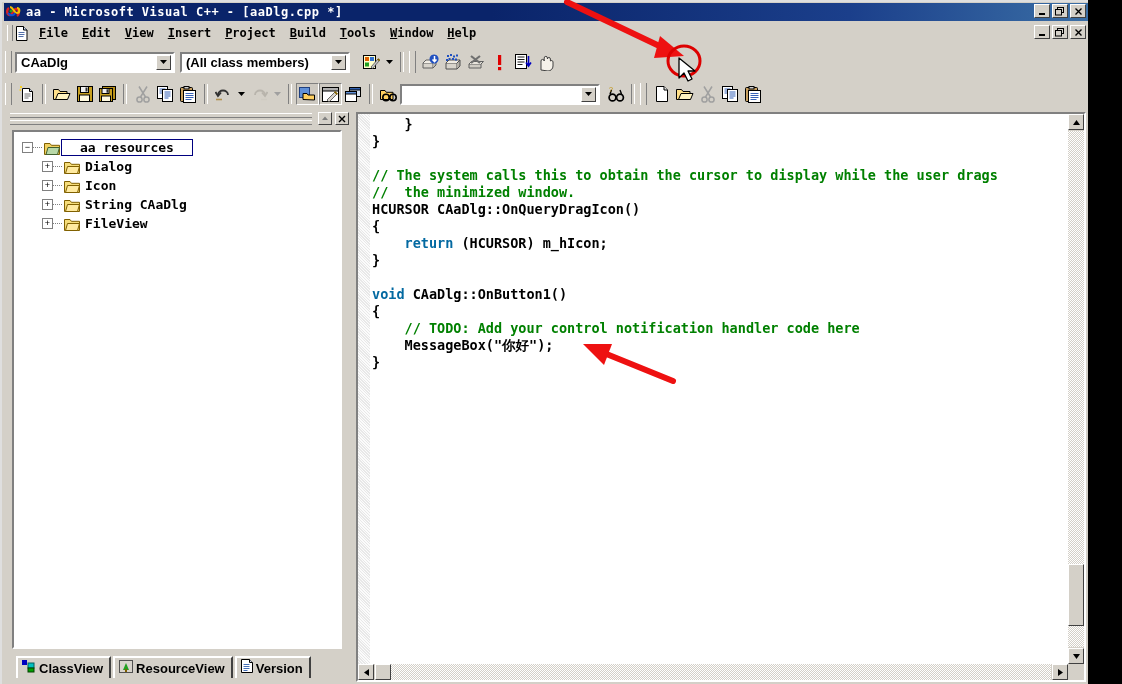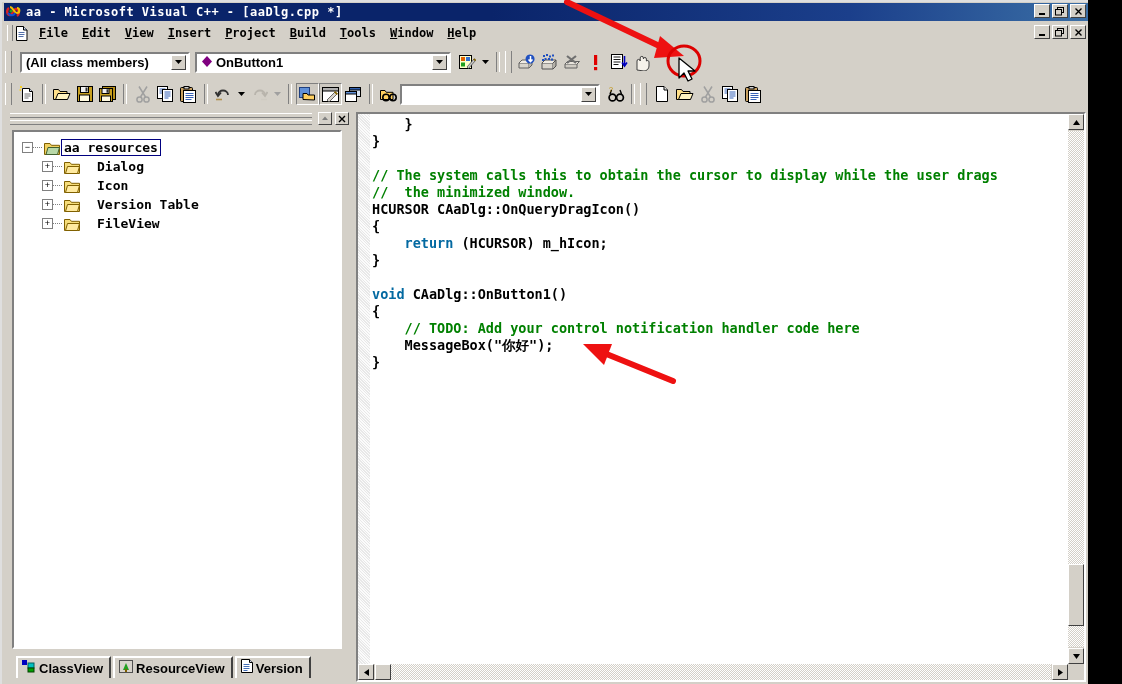--- a/index.html
+++ b/index.html
@@ -105,24 +105,24 @@
     box-sizing:border-box;overflow:hidden;padding:6px 0 0 0;
   }
   .tnode{display:flex;align-items:center;height:19px;white-space:nowrap;position:relative;}
   .tnode .expander{
     width:9px;height:9px;background:#ffffff;border:1px solid #808080;
     display:flex;align-items:center;justify-content:center;flex:0 0 auto;
     font-size:9px;line-height:7px;color:#000;font-family:"Liberation Sans",sans-serif;
   }
   .tdots{width:9px;height:1px;border-top:1px dotted #808080;flex:0 0 auto;}
   .tlabel{
-    font-size:13px;font-weight:bold;color:#000;margin-left:17px;
+    font-size:13px;font-weight:bold;color:#000;margin-left:5px;
     font-family:"DejaVu Sans Mono","Liberation Mono",monospace;
   }
-  .tlabel.sel{border:1px solid #000080;padding:0 2px;margin-left:1px;}
+  .tlabel.sel{border:1px solid #000080;padding:0 18px;margin-left:1px;}
   .folder{width:16px;height:13px;flex:0 0 auto;margin-left:2px;}
 
   
   #ws-tabs{position:absolute;left:10px;top:544px;display:flex;align-items:center;}
   .wstab{
     height:22px;background:#d4d0c8;display:flex;align-items:center;padding:0 6px 0 4px;
     border:2px solid;border-color:#ffffff #404040 #404040 #ffffff;
     border-bottom:none;margin-right:2px;box-sizing:border-box;
   }
   .wstab .tlab{font-size:13px;font-weight:bold;color:#000;margin-left:3px;
@@ -247,43 +247,38 @@
         <svg width="9" height="9" viewBox="0 0 9 9">
           <path d="M1.5 1.5 L7.5 7.5 M7.5 1.5 L1.5 7.5" stroke="#000" stroke-width="1.4"></path>
         </svg>
       </div>
     </div>
   </div>
 
   <div class="tbrow" id="tb1">
     <span class="tb-grip"></span>
 
+    <div class="combo" style="width:160px;">
+      <span class="ctext">CAaDlg</span>
+      <span class="carrow">
+        <svg width="7" height="4" viewBox="0 0 7 4">
+            <path d="M0 0 L7 0 L3.5 4 Z" fill="#000"></path>
+          </svg>
+      </span>
+    </div>
     <span style="width:5px;flex:0 0 auto;"></span>
     <div class="combo" style="width:170px;">
       <span class="ctext">(All class members)</span>
       <span class="carrow">
         <svg width="7" height="4" viewBox="0 0 7 4">
             <path d="M0 0 L7 0 L3.5 4 Z" fill="#000"></path>
           </svg>
       </span>
     </div>
     <span style="width:5px;flex:0 0 auto;"></span>
-    <div class="combo" style="width:256px;">
-      <span style="margin-left:5px;flex:0 0 auto;">
-        <svg width="10" height="11" viewBox="0 0 10 11">
-            <path d="M5 0 L10 5.5 L5 11 L0 5.5 Z" fill="#800080"></path>
-          </svg>
-      </span>
-      <span class="ctext">OnButton1</span>
-      <span class="carrow">
-        <svg width="7" height="4" viewBox="0 0 7 4">
-            <path d="M0 0 L7 0 L3.5 4 Z" fill="#000"></path>
-          </svg>
-      </span>
-    </div>
     <span style="width:5px;flex:0 0 auto;"></span>
     <div class="tbtn">
       <svg width="17" height="16" viewBox="0 0 17 16">
         <rect x="0.5" y="1.5" width="12" height="13" fill="#ffffcc" stroke="#000"></rect>
         <rect x="2" y="3" width="4" height="4" fill="#e06000"></rect>
         <rect x="7" y="3" width="4" height="4" fill="#3070d0"></rect>
         <rect x="2" y="8.5" width="4" height="4" fill="#20a020"></rect>
         <path d="M8 13 L15 5 L16.5 6.5 L9.5 14.5 Z" fill="#c8c8c8" stroke="#404040" stroke-width="0.7"></path>
         <path d="M14.8 4.8 L16.6 6.6" stroke="#806000" stroke-width="1.8"></path>
       </svg>
@@ -577,21 +572,21 @@
       </div>
       <div class="tnode" style="padding-left:28px;">
         <span class="expander">+</span>
         <span class="tdots"></span>
         <span class="folder">
           <svg width="16" height="13" viewBox="0 0 16 13">
             <path d="M0.5 12.5 V1.5 h5.5 l1.4 1.8 h8.1 v9.2 z" fill="#f6dd7a" stroke="#806000"></path>
             <path d="M1.5 12.5 L3.5 5.5 h12 l-2 7 z" fill="#ffeaa0" stroke="#806000"></path>
           </svg>
         </span>
-        <span class="tlabel">Version Table</span>
+        <span class="tlabel">String CAaDlg</span>
       </div>
       <div class="tnode" style="padding-left:28px;">
         <span class="expander">+</span>
         <span class="tdots"></span>
         <span class="folder">
           <svg width="16" height="13" viewBox="0 0 16 13">
             <path d="M0.5 12.5 V1.5 h5.5 l1.4 1.8 h8.1 v9.2 z" fill="#f6dd7a" stroke="#806000"></path>
             <path d="M1.5 12.5 L3.5 5.5 h12 l-2 7 z" fill="#ffeaa0" stroke="#806000"></path>
           </svg>
         </span>

